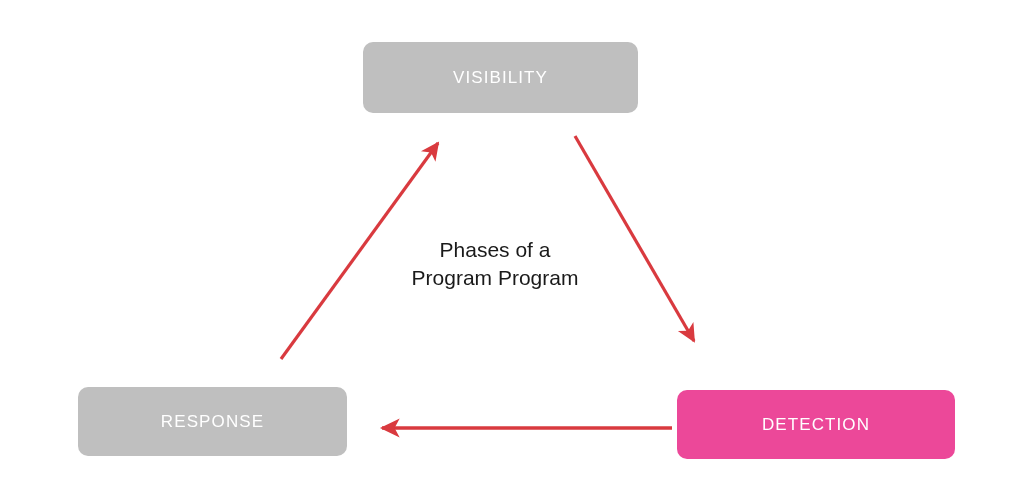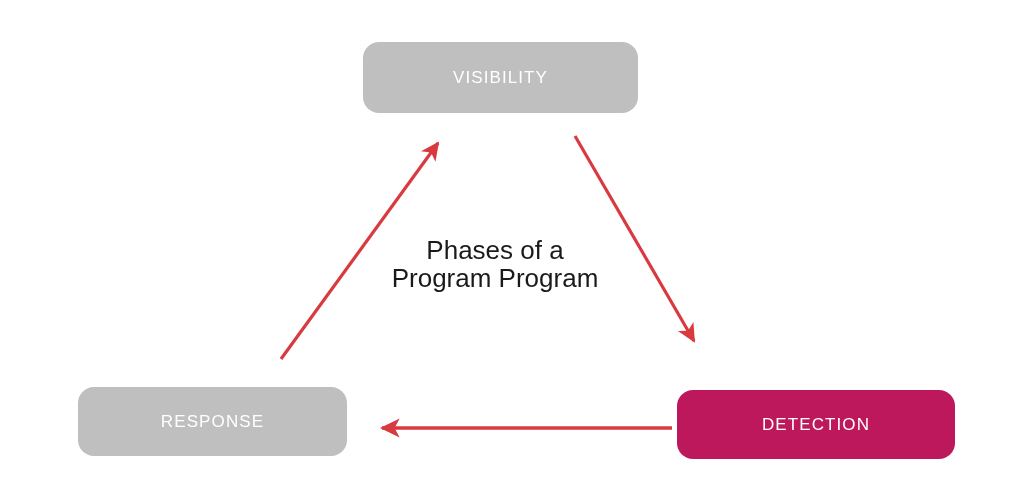--- a/index.html
+++ b/index.html
@@ -15,21 +15,21 @@
     width: 1024px;
     height: 489px;
     background: #ffffff;
     overflow: hidden;
   }
   .phase-box {
     position: absolute;
     display: flex;
     align-items: center;
     justify-content: center;
-    border-radius: 16px;
+    border-radius: 10px;
     box-sizing: border-box;
     user-select: none;
     text-align: center;
   }
   .phase-label {
     color: #ffffff;
     font-family: "Liberation Sans", sans-serif;
     font-size: 17px;
     font-weight: 400;
     letter-spacing: 1.1px;
@@ -48,31 +48,31 @@
     top: 387px;
     width: 269px;
     height: 69px;
     background: #bfbfbf;
   }
   #box-detection {
     left: 677px;
     top: 390px;
     width: 278px;
     height: 69px;
-    background: #be185d;
+    background: #ec4899;
   }
   #center-caption {
     position: absolute;
     left: 355px;
     top: 236px;
     width: 280px;
     text-align: center;
     color: #1a1a1a;
     font-family: "Liberation Sans", sans-serif;
-    font-size: 26px;
+    font-size: 21px;
     line-height: 28px;
     font-weight: 400;
     user-select: none;
   }
   #center-caption .cap-line {
     display: block;
   }
   #arrow-layer {
     position: absolute;
     left: 0;

